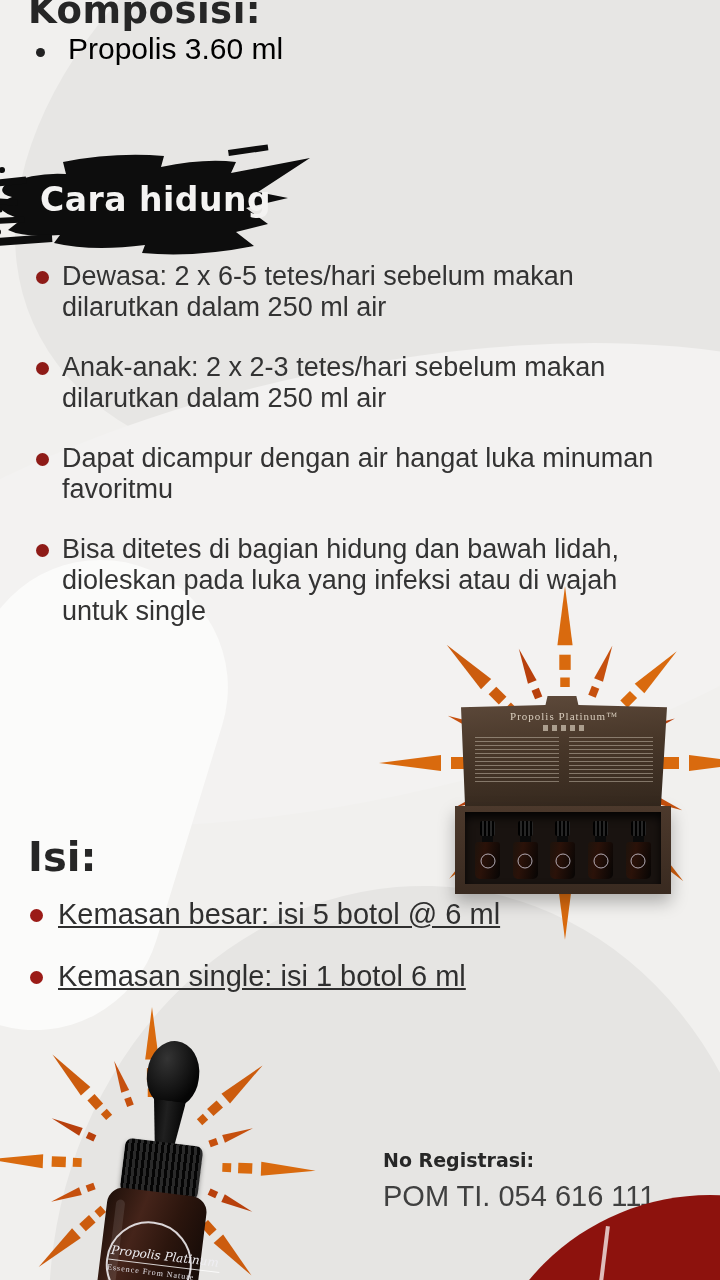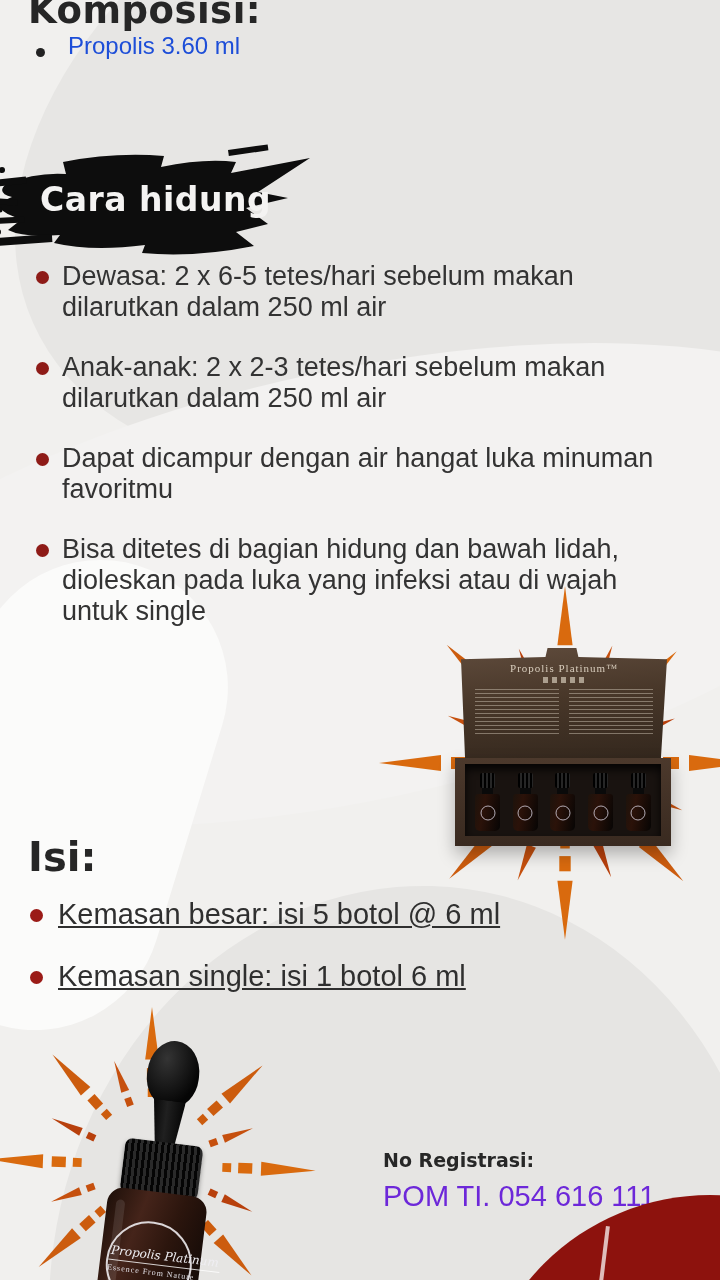--- a/index.html
+++ b/index.html
@@ -41,21 +41,21 @@
     left:602px;top:1226px;width:4px;height:64px;
     background:rgba(255,255,255,.72);transform:rotate(7deg);
   }
 
   
   .h-komposisi{
     left:28px;top:-11px;font-family:"DejaVu Sans",sans-serif;
     font-weight:bold;font-size:37px;letter-spacing:.5px;color:#262626;
   }
   .komposisi-item{
-    left:30px;top:32px;font-size:24px;color:#1d4ed8;padding-left:38px;
+    left:30px;top:32px;font-size:30px;color:#000000;padding-left:38px;
   }
   .komposisi-item::before{
     content:"";position:absolute;left:6px;top:16px;width:9px;height:9px;
     border-radius:50%;background:#222;
   }
 
   .brush-wrap{left:-8px;top:140px;width:336px;height:122px;}
   .brush-wrap svg{display:block;}
   .cara-title{
     position:absolute;left:48px;top:40px;
@@ -86,27 +86,27 @@
   .isi-list li::before{
     content:"";position:absolute;left:0;top:11px;width:13px;height:13px;
     border-radius:50%;background:#9b1b17;
   }
 
   .reg-block{left:383px;top:1142px;}
   .reg-label{
     font-family:"DejaVu Sans",sans-serif;font-weight:bold;
     font-size:19px;color:#272727;line-height:36px;
   }
-  .reg-value{font-size:29px;color:#6d28d9;line-height:36px;}
+  .reg-value{font-size:29px;color:#404040;line-height:36px;}
 
   
   .burst{position:absolute;pointer-events:none;}
 
   
-  .box-wrap{left:455px;top:640px;width:222px;height:212px;}
+  .box-wrap{left:455px;top:688px;width:222px;height:212px;}
   .box-lid{
     position:absolute;left:6px;top:8px;width:206px;height:112px;
     background:linear-gradient(175deg,#5f4b3c 0%,#483729 45%,#33271d 100%);
     clip-path:polygon(2% 100%,0% 10%,41% 8%,42% 0%,56% 0%,57% 8%,100% 10%,97% 100%);
     box-shadow:0 2px 6px rgba(0,0,0,.2);
   }
   .lid-label{
     margin-top:14px;text-align:center;color:#d8cdbd;
     font-family:"Liberation Serif",serif;font-size:11px;letter-spacing:1px;
   }

